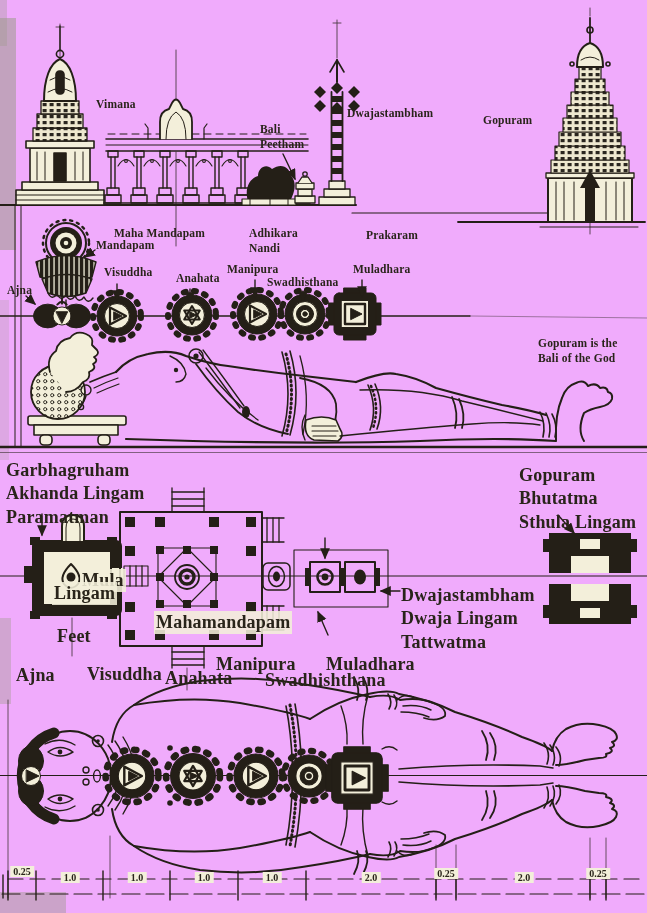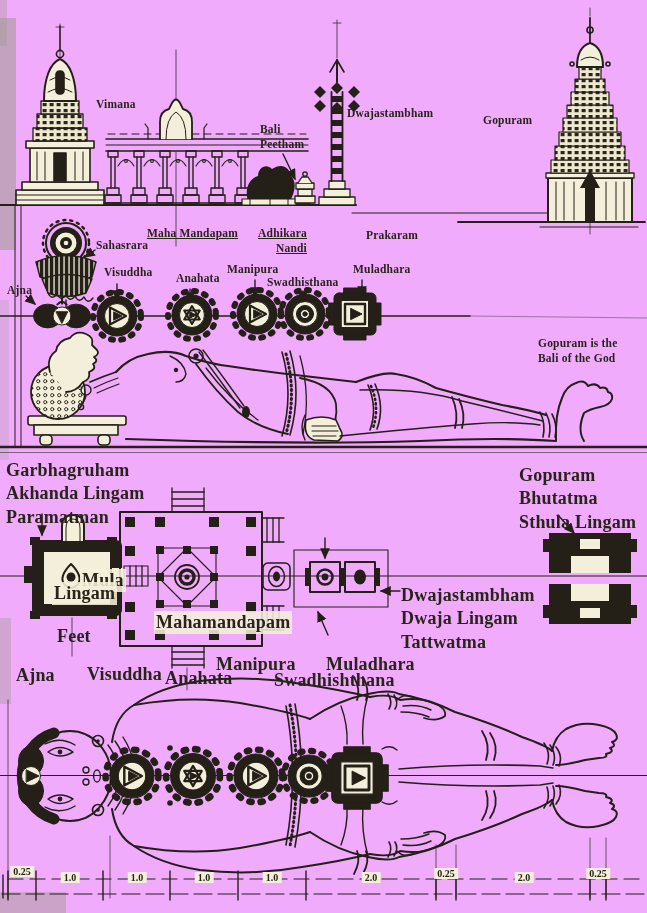--- a/index.html
+++ b/index.html
@@ -2,21 +2,21 @@
 <html><head>
 <meta charset="utf-8">
 <style>
   html,body{margin:0;padding:0;background:#6f6c63;}
   #stage{position:relative;width:647px;height:913px;margin:0 auto;background:#f0abfc;
          overflow:hidden;font-family:"Liberation Serif",serif;color:#29241a;padding-left:41px;}
   .lbl{position:absolute;white-space:nowrap;font-size:11.5px;font-weight:600;
        line-height:1.3;letter-spacing:.2px;}
   .b{font-weight:700;font-size:18px;}
   .blk div{white-space:nowrap;}
-  .ctr{text-align:right;text-decoration:underline;}
+  .ctr{text-align:left;}
   .bg{background:rgba(243,239,218,.88);padding:0 2px;}
   .sc{position:absolute;font-size:10px;font-weight:700;transform:translateX(-50%);
       background:#f3efda;padding:0 3px;}
   svg{position:absolute;left:0;top:0;}
   svg *{vector-effect:none;}
 </style>
 </head>
 <body>
 
 <div id="stage">
@@ -595,21 +595,21 @@
 </div>
 <div class="lbl" style="left:347px;top:106px">Dwajastambham</div>
 <div class="lbl" style="left:483px;top:113px">Gopuram</div>
 <div class="lbl ctr" style="left:114px;top:226px;width:124px">Maha Mandapam</div>
 <div class="lbl blk ctr" style="left:249px;top:226px;width:58px">
   <div>Adhikara</div>
   <div>Nandi</div>
 </div>
 <div class="lbl" style="left:366px;top:228px">Prakaram</div>
 
-<div class="lbl" style="left:96px;top:238px">Sahasrara</div>
+<div class="lbl" style="left:96px;top:238px">Mandapam</div>
 <div class="lbl" style="left:7px;top:283px">Ajna</div>
 <div class="lbl" style="left:104px;top:265px">Visuddha</div>
 <div class="lbl" style="left:176px;top:271px">Anahata</div>
 <div class="lbl" style="left:227px;top:262px">Manipura</div>
 <div class="lbl" style="left:267px;top:275px">Swadhisthana</div>
 <div class="lbl" style="left:353px;top:262px">Muladhara</div>
 <div class="lbl blk" style="left:538px;top:336px">
   <div>Gopuram is the</div>
   <div>Bali of the God</div>
 </div>
@@ -631,21 +631,21 @@
 <div class="lbl b blk" style="left:519px;top:464px">
   <div>Gopuram</div>
   <div>Bhutatma</div>
   <div>Sthula Lingam</div>
 </div>
 
 <div class="lbl b" style="left:16px;top:664px">Ajna</div>
 <div class="lbl b" style="left:87px;top:663px">Visuddha</div>
 <div class="lbl b" style="left:165px;top:667px">Anahata</div>
 <div class="lbl b" style="left:216px;top:653px">Manipura</div>
-<div class="lbl b" style="left:274px;top:669px">Swadhishthana</div>
+<div class="lbl b" style="left:265px;top:669px">Swadhishthana</div>
 <div class="lbl b" style="left:326px;top:653px">Muladhara</div>
 
 <div class="sc" style="left:22px;top:866px">0.25</div>
 <div class="sc" style="left:70px;top:872px">1.0</div>
 <div class="sc" style="left:137px;top:872px">1.0</div>
 <div class="sc" style="left:204px;top:872px">1.0</div>
 <div class="sc" style="left:272px;top:872px">1.0</div>
 <div class="sc" style="left:371px;top:872px">2.0</div>
 <div class="sc" style="left:446px;top:868px">0.25</div>
 <div class="sc" style="left:524px;top:872px">2.0</div>

